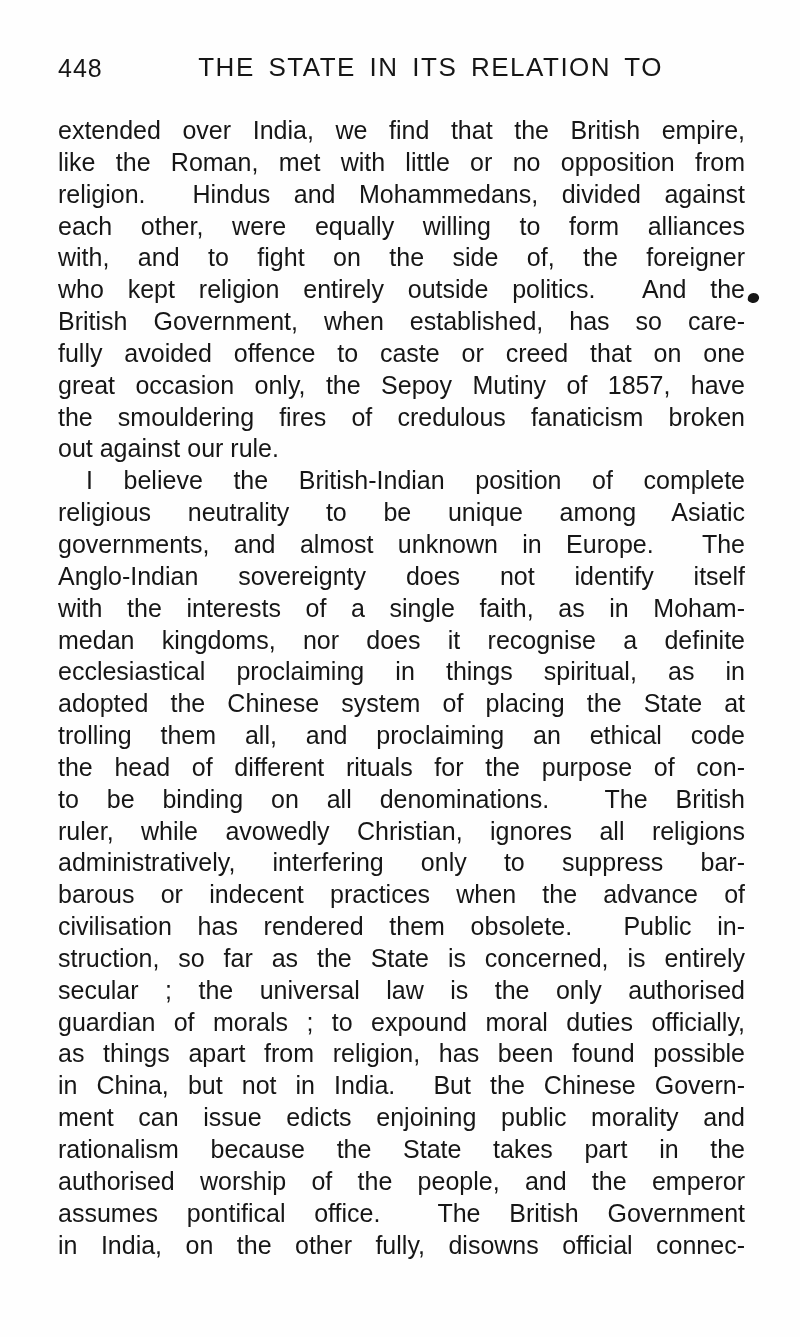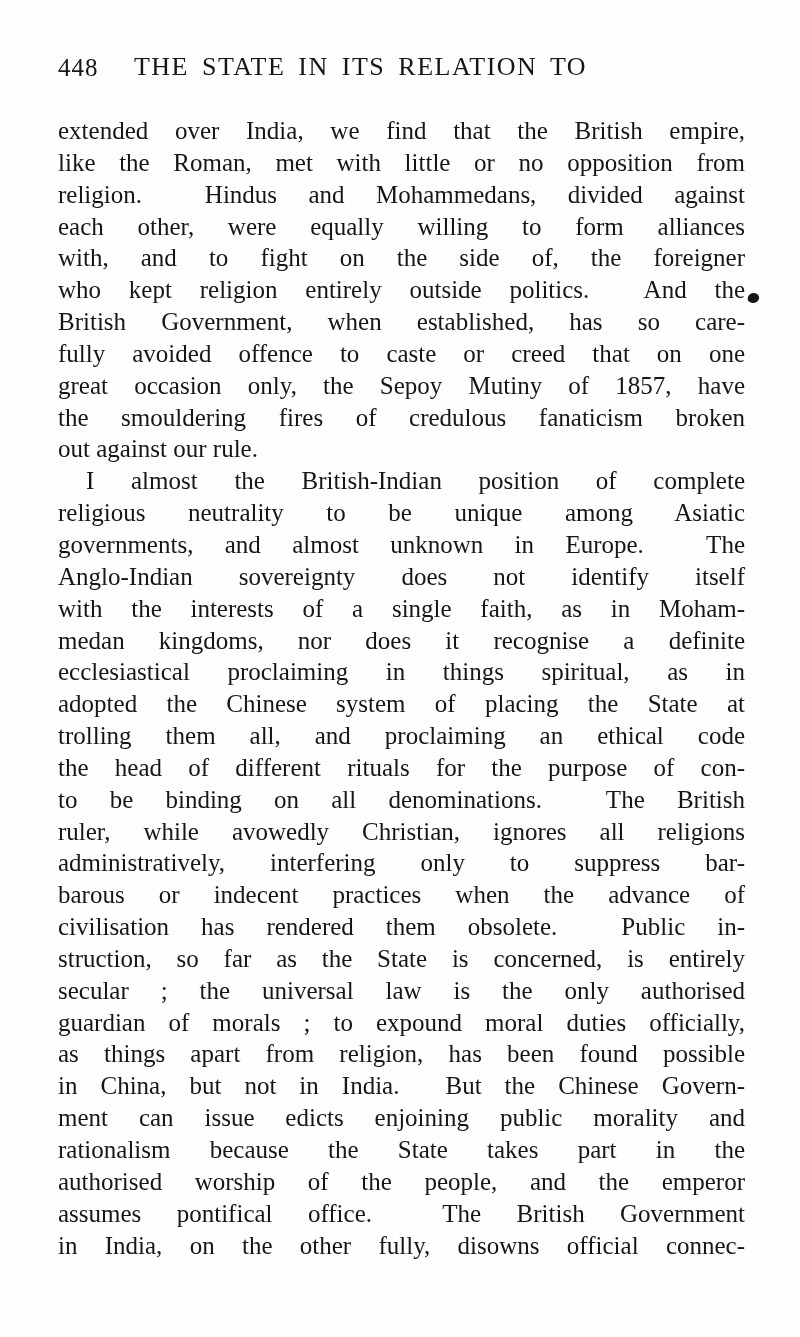--- a/index.html
+++ b/index.html
@@ -5,21 +5,21 @@
   html, body {
     margin: 0;
     padding: 0;
     background: #ffffff;
   }
   .page {
     position: relative;
     width: 800px;
     height: 1337px;
     background: #fefefe;
-    font-family: Liberation Serif, serif;
+    font-family: Liberation Sans, sans-serif;
     color: #161616;
     overflow: hidden;
   }
   .header {
     position: absolute;
     top: 52px;
     left: 58px;
     right: 57px;
     height: 34px;
   }
@@ -28,21 +28,21 @@
     left: 0;
     top: 2px;
     font-size: 25px;
     letter-spacing: 1px;
   }
   .running-title {
     position: absolute;
     left: 0;
     right: 80px;
     top: 0;
-    text-align: center;
+    text-align: right;
     font-size: 26px;
     letter-spacing: 1.5px;
     word-spacing: 5px;
     white-space: nowrap;
   }
   .body {
     position: absolute;
     top: 115px;
     left: 58px;
     width: 687px;
@@ -87,21 +87,21 @@
       <div class="line"><span>like the Roman, met with little or no opposition from</span></div>
       <div class="line"><span>religion.  Hindus and Mohammedans, divided against</span></div>
       <div class="line"><span>each other, were equally willing to form alliances</span></div>
       <div class="line"><span>with, and to fight on the side of, the foreigner</span></div>
       <div class="line"><span>who kept religion entirely outside politics.  And the</span><span class="ink-spot"></span></div>
       <div class="line"><span>British Government, when established, has so care-</span></div>
       <div class="line"><span>fully avoided offence to caste or creed that on one</span></div>
       <div class="line"><span>great occasion only, the Sepoy Mutiny of 1857, have</span></div>
       <div class="line"><span>the smouldering fires of credulous fanaticism broken</span></div>
       <div class="line para-end"><span>out against our rule.</span></div>
-      <div class="line indent"><span>I almost the British-Indian position of complete</span></div>
+      <div class="line indent"><span>I believe the British-Indian position of complete</span></div>
       <div class="line"><span>religious neutrality to be unique among Asiatic</span></div>
       <div class="line"><span>governments, and almost unknown in Europe.  The</span></div>
       <div class="line"><span>Anglo-Indian sovereignty does not identify itself</span></div>
       <div class="line"><span>with the interests of a single faith, as in Moham-</span></div>
       <div class="line"><span>medan kingdoms, nor does it recognise a definite</span></div>
       <div class="line"><span>ecclesiastical proclaiming in things spiritual, as in</span></div>
       <div class="line"><span>adopted the Chinese system of placing the State at</span></div>
       <div class="line"><span>trolling them all, and proclaiming an ethical code</span></div>
       <div class="line"><span>the head of different rituals for the purpose of con-</span></div>
       <div class="line"><span>to be binding on all denominations.  The British</span></div>

